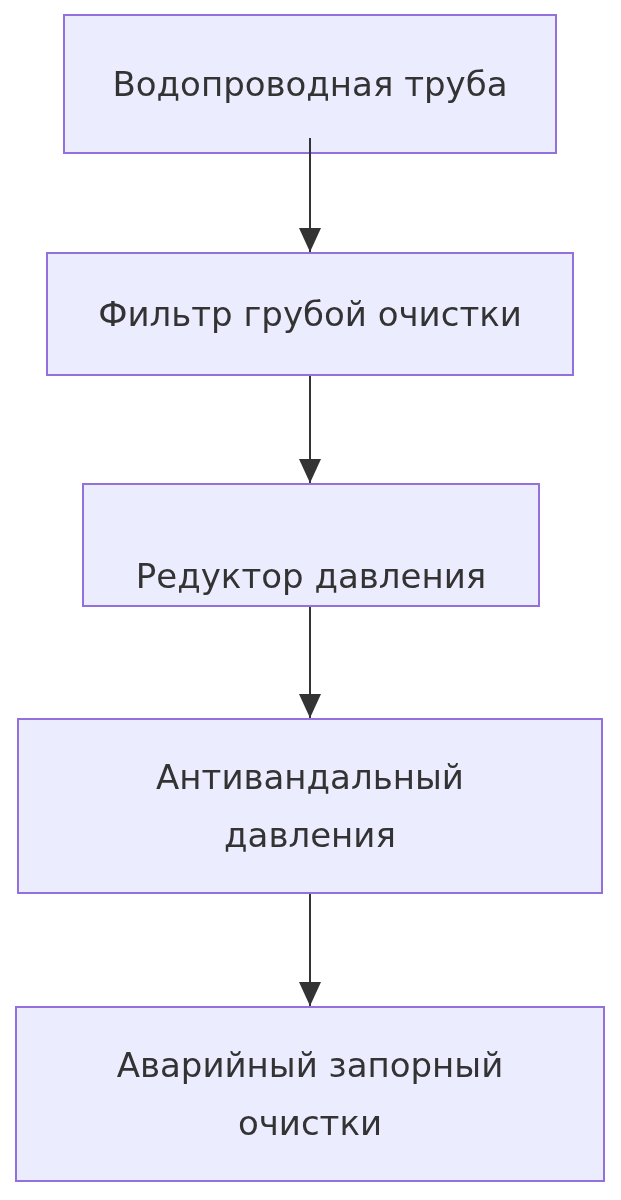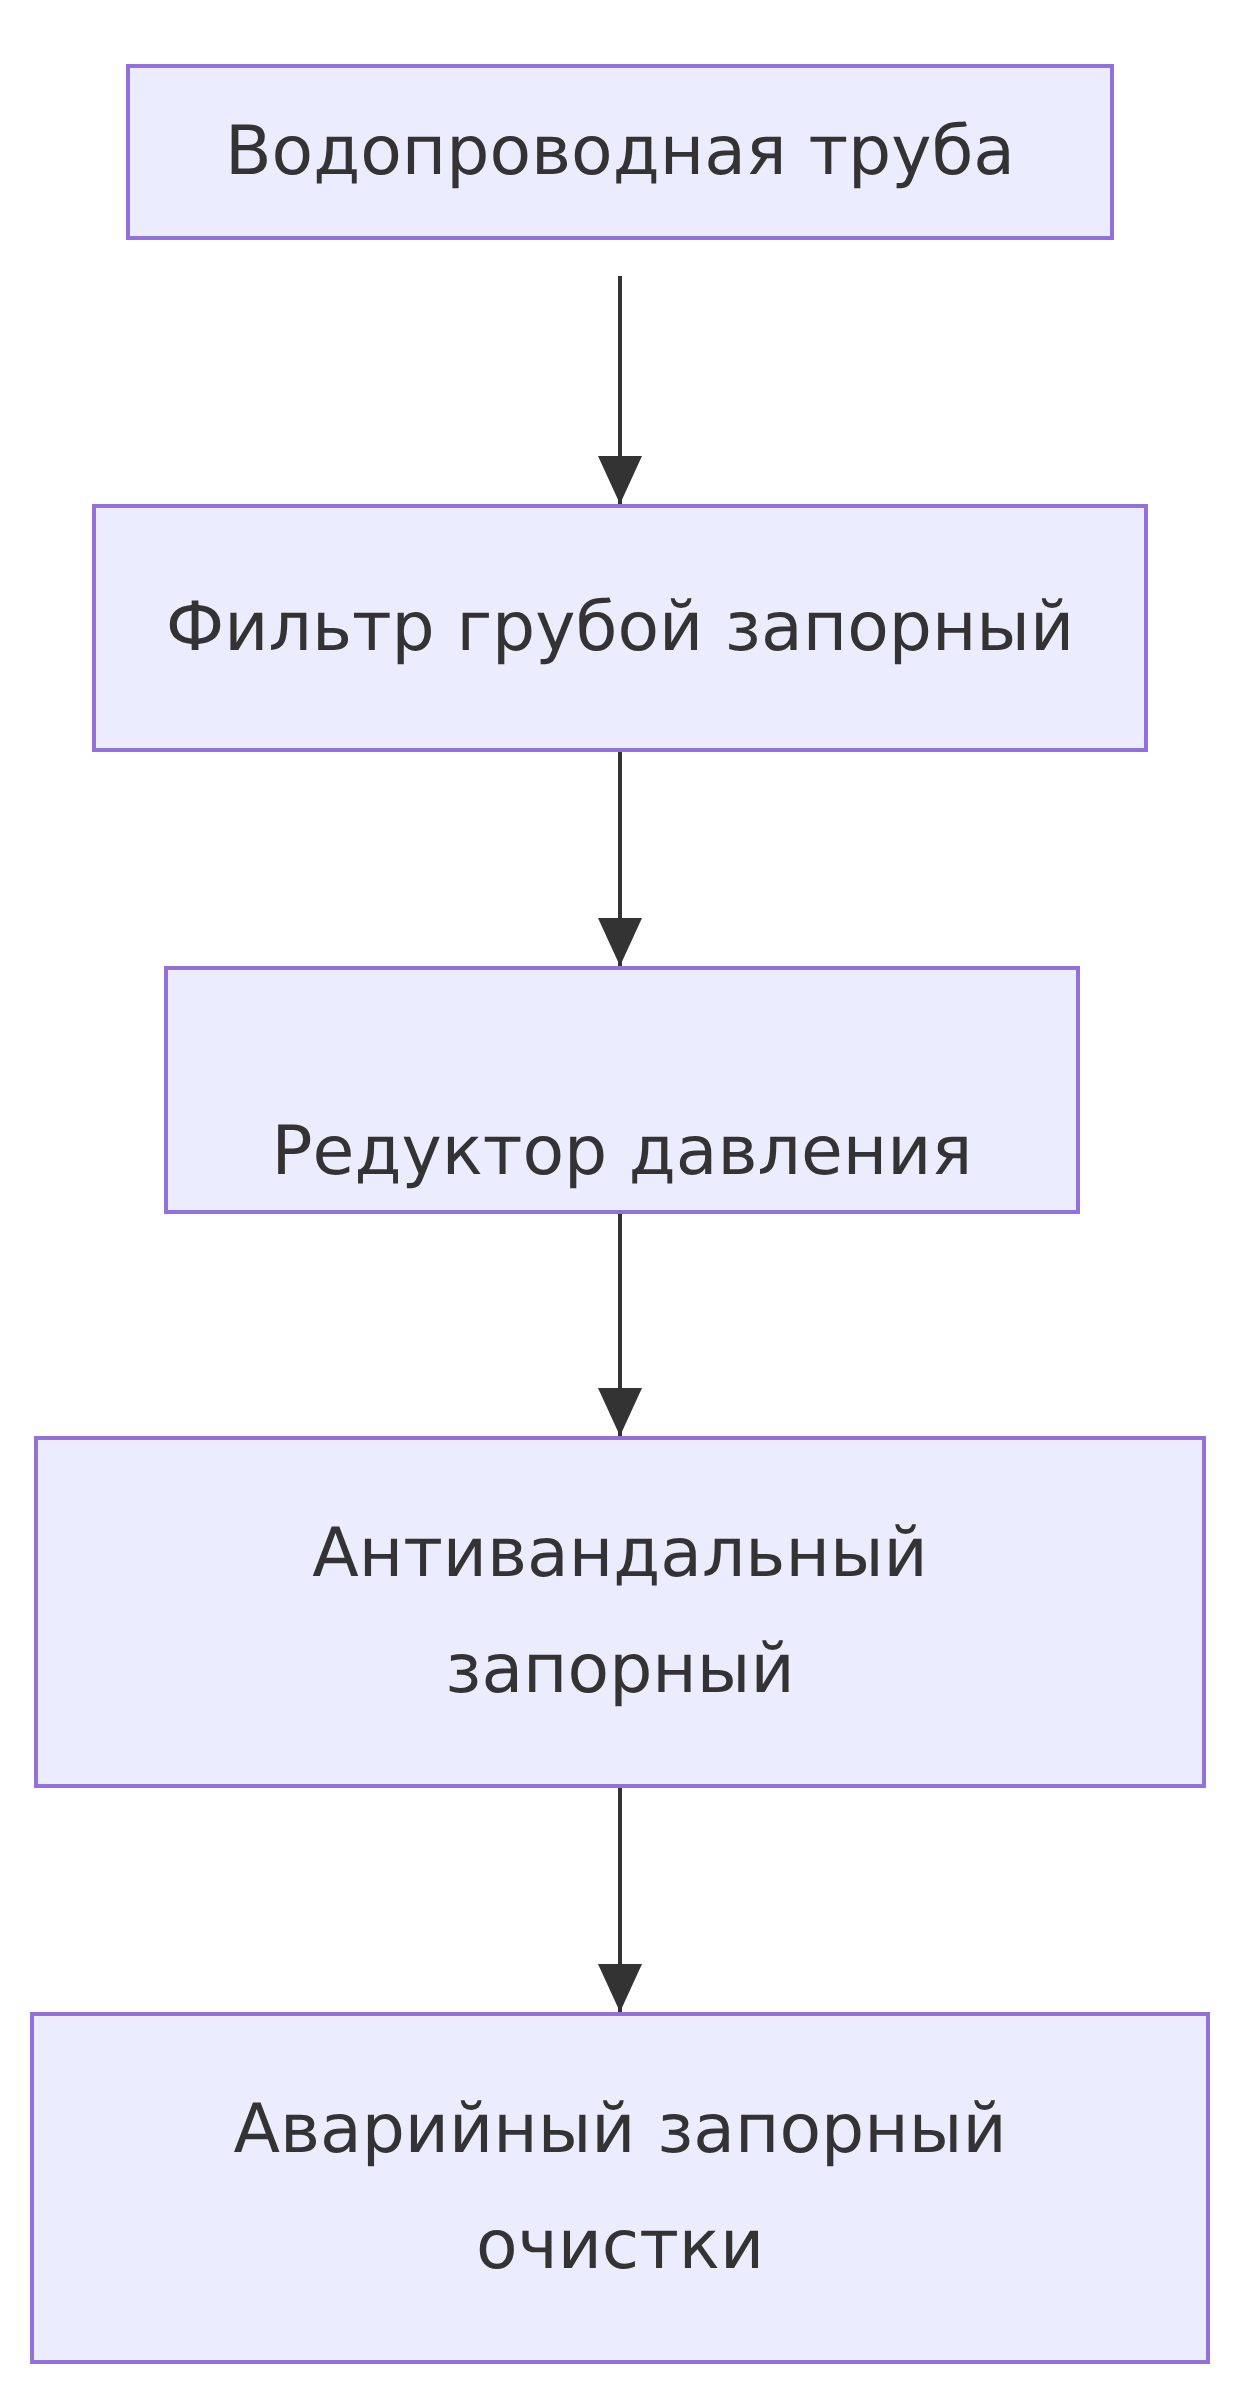--- a/index.html
+++ b/index.html
@@ -55,50 +55,50 @@
     border-left: 11px solid transparent;
     border-right: 11px solid transparent;
     border-top: 24px solid var(--edge-color, #333333);
   }
 </style>
 </head>
 <body>
 
 <div class="canvas">
 
-  <div class="node" style="left:63px; top:32px; width:494px; height:88px;justify-content:center;">
+  <div class="node" style="left:63px; top:14px; width:494px; height:140px;justify-content:center;">
     <span class="line">Водопроводная труба</span>
   </div>
 
   <div class="connector" style="top:138px; height:114px;">
     <div class="shaft"></div>
     <div class="head"></div>
   </div>
 
   <div class="node" style="left:46px; top:252px; width:528px; height:124px;">
-    <span class="line">Фильтр грубой запорный</span>
+    <span class="line">Фильтр грубой очистки</span>
   </div>
 
   <div class="connector" style="top:376px; height:107px;">
     <div class="shaft"></div>
     <div class="head"></div>
   </div>
 
   <div class="node" style="left:82px; top:483px; width:458px; height:124px;justify-content:flex-end;">
     <span class="line">Редуктор давления</span>
   </div>
 
   <div class="connector" style="top:607px; height:111px;">
     <div class="shaft"></div>
     <div class="head"></div>
   </div>
 
   <div class="node" style="left:17px; top:718px; width:586px; height:176px;align-items:center;">
     <span class="line">Антивандальный</span>
-    <span class="line">запорный</span>
+    <span class="line">давления</span>
   </div>
 
   <div class="connector" style="top:894px; height:112px;">
     <div class="shaft"></div>
     <div class="head"></div>
   </div>
 
   <div class="node" style="left:15px; top:1006px; width:590px; height:176px;">
     <span class="line">Аварийный запорный</span>
     <span class="line">очистки</span>

